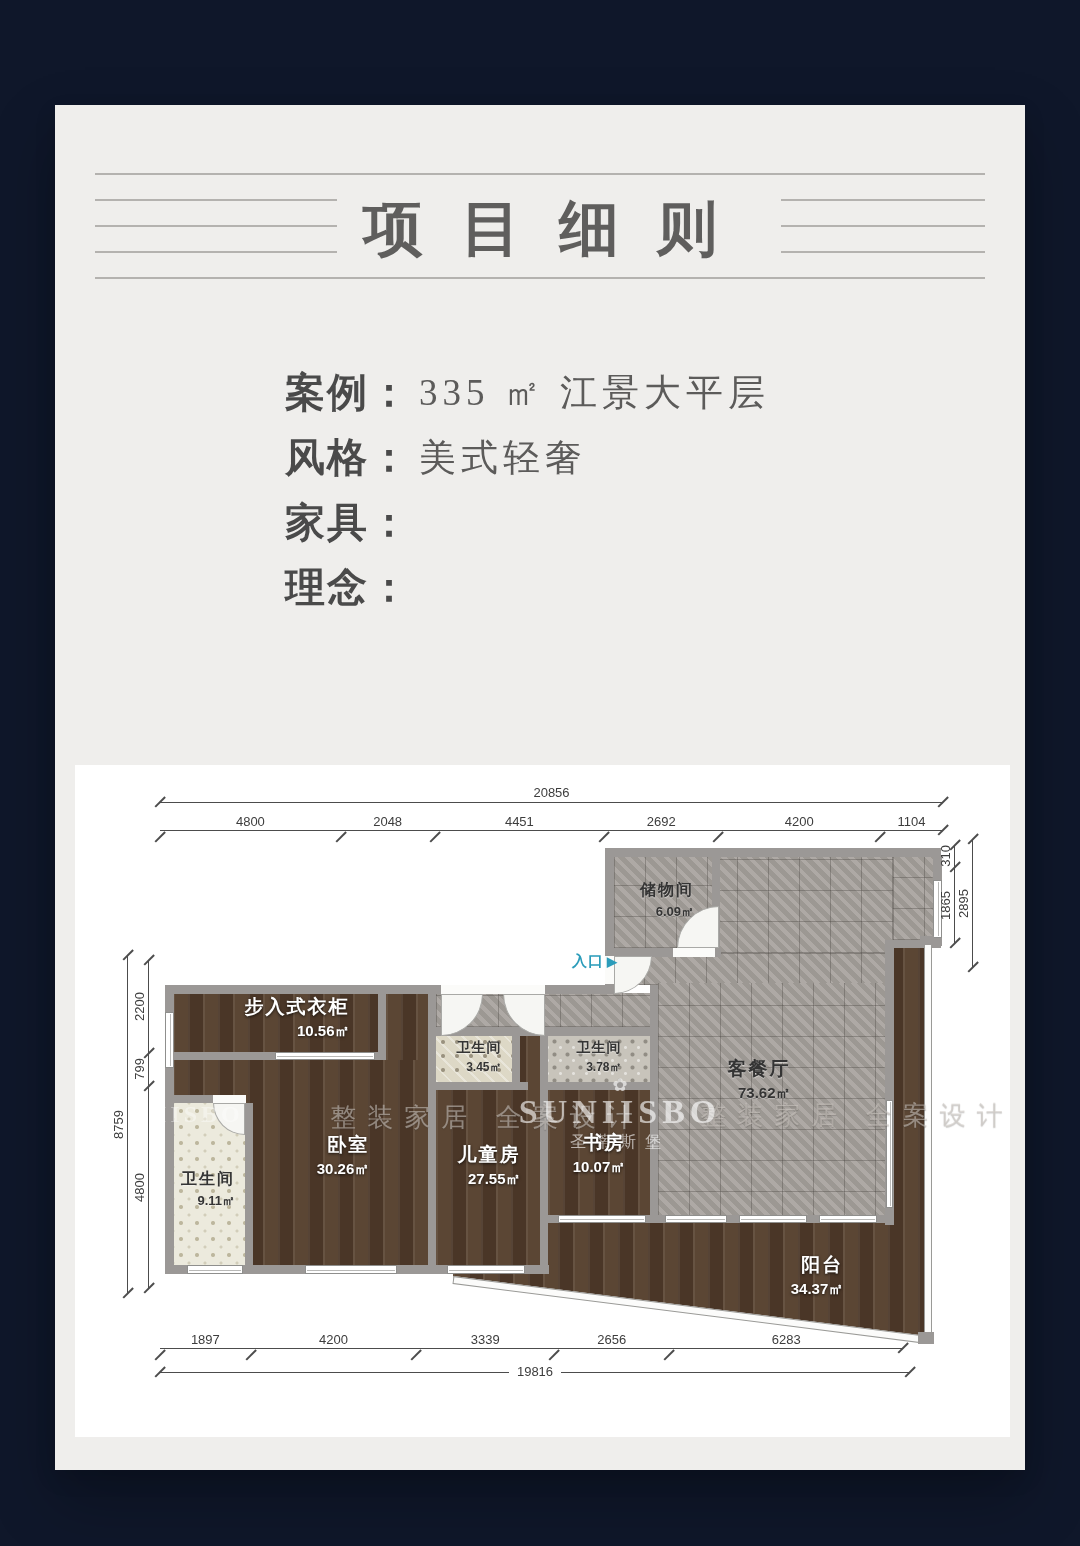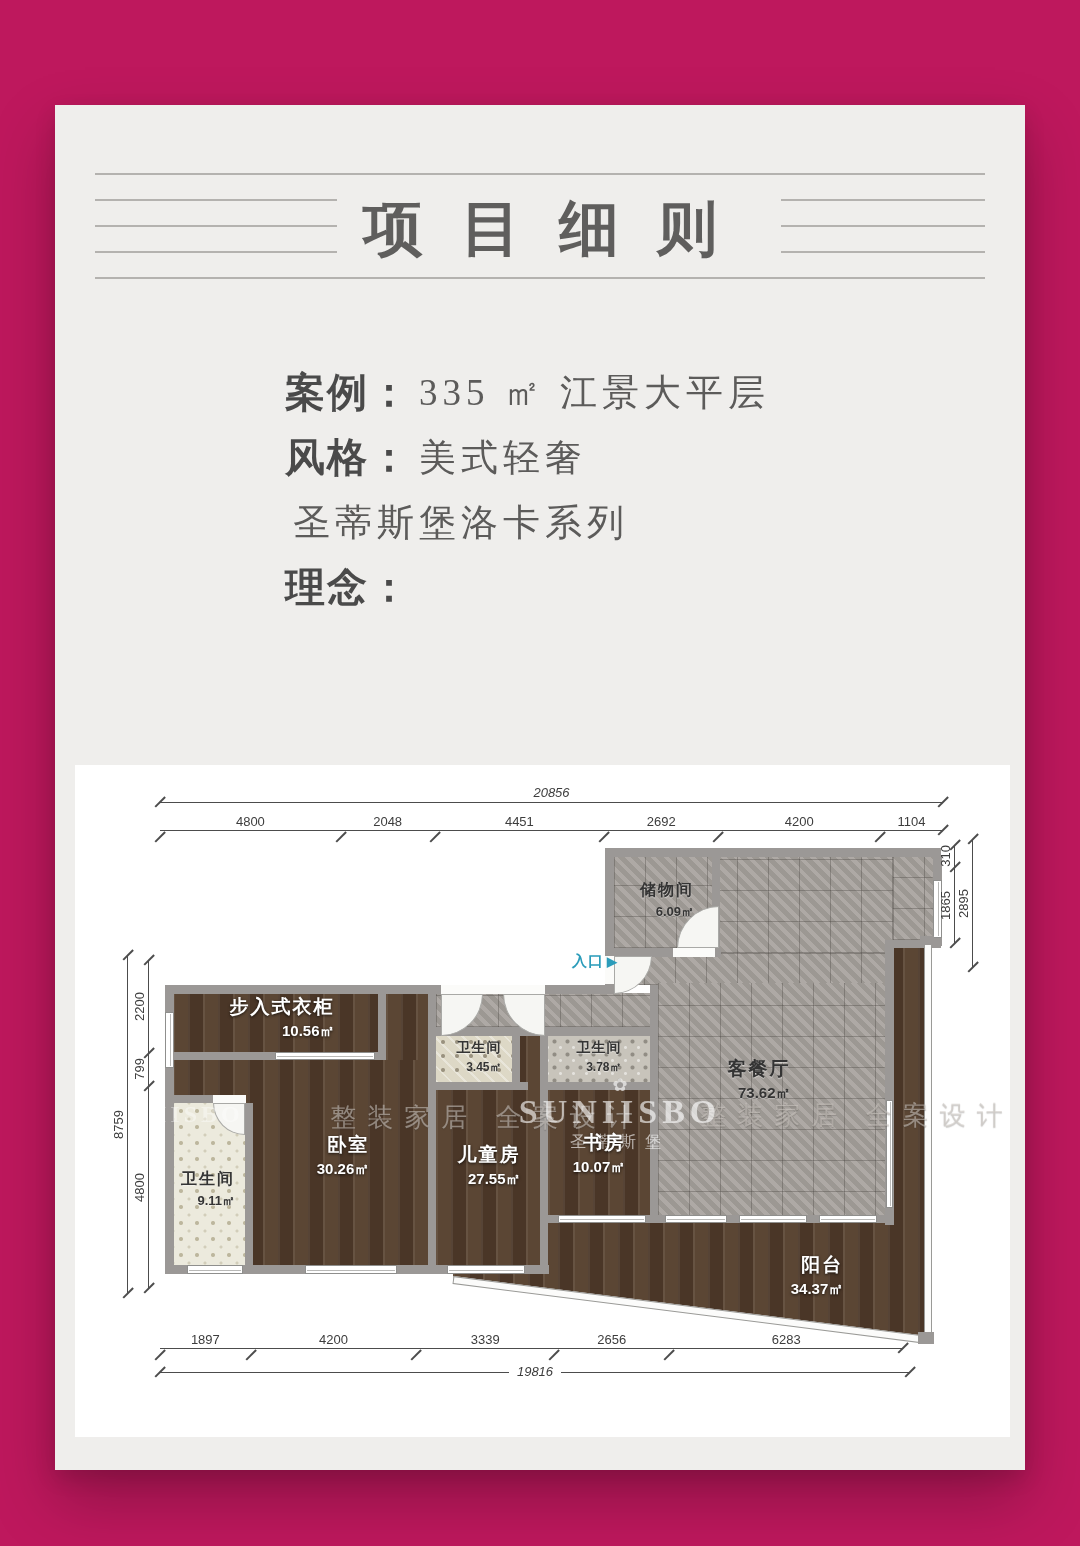--- a/index.html
+++ b/index.html
@@ -1,16 +1,16 @@
 <!DOCTYPE html>
 <html><head>
 <meta charset="utf-8">
 <style>
   html,body{margin:0;padding:0;background:#f2f1ef;}
-  .page{position:relative;width:1080px;height:1546px;background:#be185d;overflow:hidden;font-family:"Liberation Sans",sans-serif;}
+  .page{position:relative;width:1080px;height:1546px;background:#0f172a;overflow:hidden;font-family:"Liberation Sans",sans-serif;}
   .card{position:absolute;left:55px;top:105px;width:970px;height:1365px;background:#efeeec;
         box-shadow:0 30px 60px rgba(0,0,0,0.25),0 8px 20px rgba(0,0,0,0.12);}
   
   .title-block{position:absolute;left:0;top:0;width:100%;height:230px;}
   .hline{position:absolute;left:40px;width:890px;height:2px;background:#b4b2af;}
   .title{position:absolute;left:0;top:84px;width:100%;margin:0;text-align:center;z-index:2;
          font-family:"Liberation Serif","DejaVu Serif",serif;font-size:60px;font-weight:600;color:#5f5e5d;}
   .title span{display:inline-block;background:#efeeec;padding:0 26px;letter-spacing:38px;margin-right:-38px;}
   
   .info{position:absolute;left:230px;top:255px;}
@@ -84,21 +84,21 @@
   .dim-row.h .dim-seg .dim-num{margin-bottom:2px;}
   .dim-row.h .dim-seg::before{content:'';position:absolute;left:-7px;bottom:-7.5px;width:14px;height:1.5px;background:#4c4c4c;transform:rotate(-45deg);}
   .dim-row.h::after{content:'';position:absolute;right:-7px;bottom:-0.75px;width:14px;height:1.5px;background:#4c4c4c;transform:rotate(-45deg);}
   .dim-col.v{display:flex;flex-direction:column;border-right:1.5px solid #4c4c4c;}
   .dim-col.v .dim-seg{position:relative;flex:1;display:flex;align-items:center;justify-content:flex-end;min-height:22px;}
   .dim-col.v .dim-seg .dim-num{writing-mode:vertical-rl;transform:rotate(180deg);margin-right:2px;}
   .dim-col.v .dim-seg::before{content:'';position:absolute;top:-0.75px;right:-7.5px;width:14px;height:1.5px;background:#4c4c4c;transform:rotate(-45deg);}
   .dim-col.v::after{content:'';position:absolute;bottom:-0.75px;right:-7.5px;width:14px;height:1.5px;background:#4c4c4c;transform:rotate(-45deg);}
   .dim-total{border-color:#4c4c4c;}
   .dim-total.h{display:flex;justify-content:center;align-items:flex-end;border-bottom:1.5px solid #4c4c4c;}
-  .dim-total.h .dim-num{margin-bottom:3px;font-style:italic;}
+  .dim-total.h .dim-num{margin-bottom:3px;}
   .dim-total.h.onln .dim-num{position:relative;top:9px;background:#fff;padding:0 8px;z-index:2;}
   .dim-total.v{display:flex;align-items:center;justify-content:flex-end;border-right:1.5px solid #4c4c4c;}
   .dim-total.v .dim-num{writing-mode:vertical-rl;transform:rotate(180deg);margin-right:2px;}
   .tk{position:absolute;width:14px;height:1.5px;background:#4c4c4c;transform:rotate(-45deg);}
   .dim-total.h .tk.l{left:-7px;bottom:-0.75px;}
   .dim-total.h .tk.r{right:-7px;bottom:-0.75px;}
   .dim-total.v .tk.t{top:-0.75px;right:-7.5px;}
   .dim-total.v .tk.b{bottom:-0.75px;right:-7.5px;}
 </style>
 </head>
@@ -119,21 +119,21 @@
     <div class="info">
       <div class="info-row">
         <span class="info-label">案例：</span>
         <span class="info-value">335 ㎡ 江景大平层</span>
       </div>
       <div class="info-row">
         <span class="info-label">风格：</span>
         <span class="info-value">美式轻奢</span>
       </div>
       <div class="info-row">
-        <span class="info-value">圣蒂斯堡洛卡系列</span>
+        <span class="info-label">家具：</span>
       </div>
       <div class="info-row">
         <span class="info-label">理念：</span>
       </div>
     </div>
 
     <div class="plan-panel">
 
       <div class="floor floor-tile" style="left:538px;top:91px;width:280px;height:97px"></div>
       <div class="floor floor-tile" style="left:818px;top:91px;width:49px;height:84px"></div>
@@ -214,21 +214,21 @@
       </div>
 
       <div class="room-label md lab-dark" style="left:592px;top:135px">
         <span class="name">储物间</span>
           <span class="area">6.09㎡</span>
       </div>
       <div class="room-label lab-dark" style="left:684px;top:314px">
         <span class="name">客餐厅</span>
           <span class="area">73.62㎡</span>
       </div>
-      <div class="room-label lab-light" style="left:207px;top:252px">
+      <div class="room-label lab-light" style="left:222px;top:252px">
         <span class="name">步入式衣柜</span>
           <span class="area">10.56㎡</span>
       </div>
       <div class="room-label md lab-dark" style="left:133px;top:424px">
         <span class="name">卫生间</span>
           <span class="area">9.11㎡</span>
       </div>
       <div class="room-label lab-light" style="left:268px;top:390px">
         <span class="name">卧室</span>
           <span class="area">30.26㎡</span>

